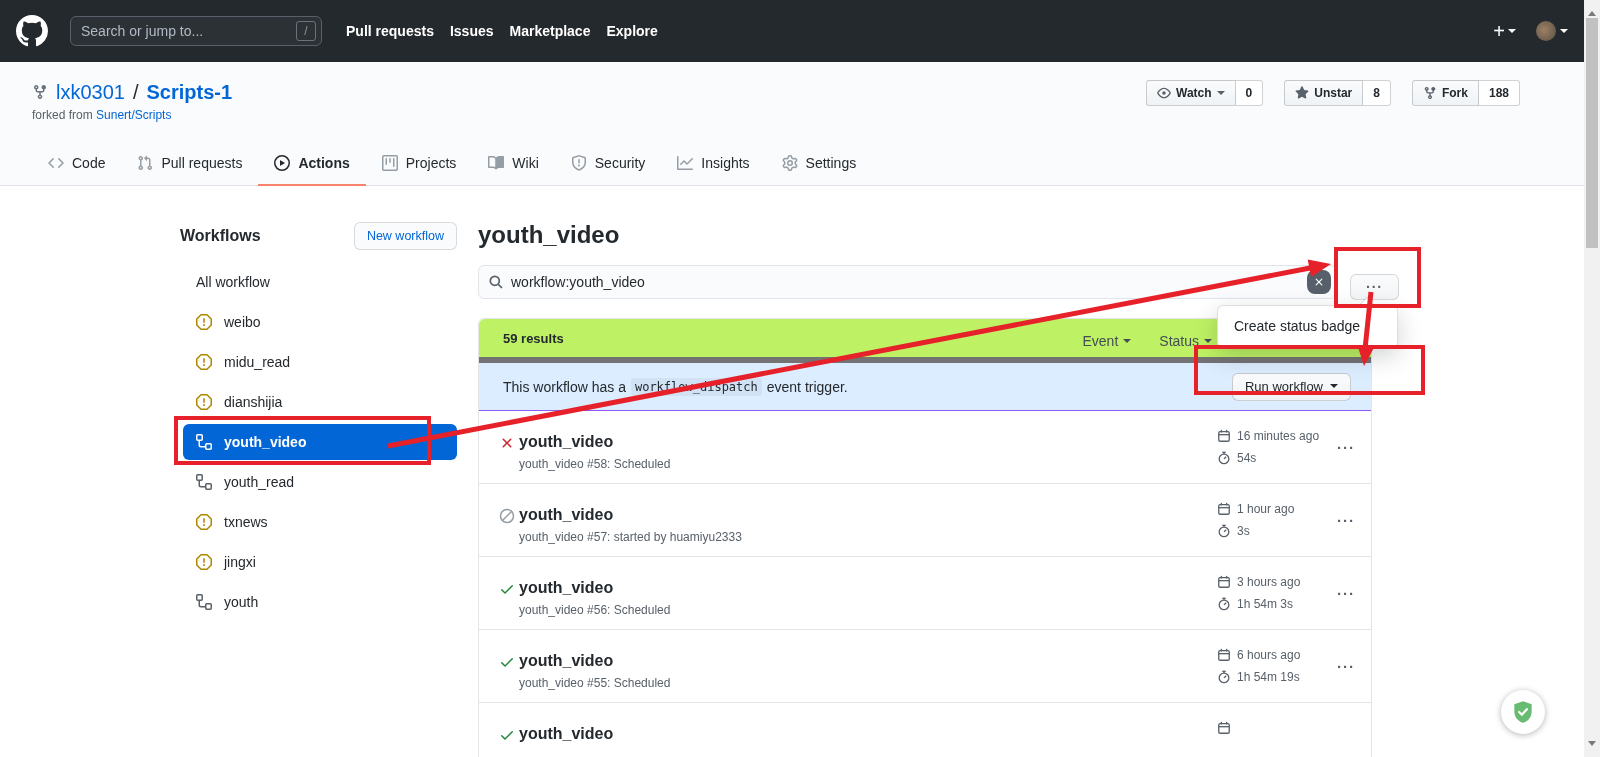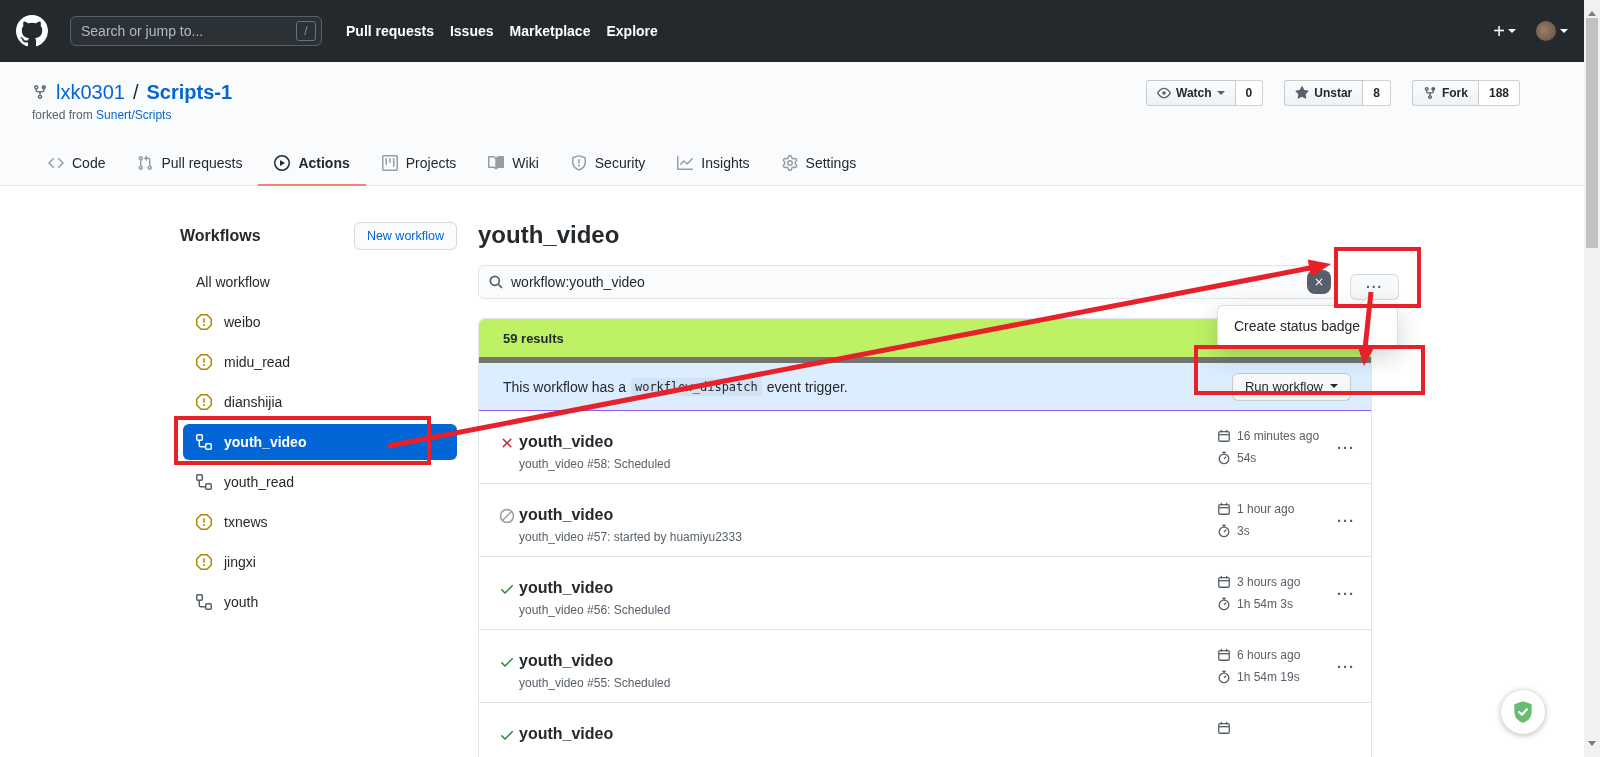--- a/index.html
+++ b/index.html
@@ -455,20 +455,30 @@
             </svg>
           </span>
       </button>
     </div>
     <button class="kebab-top">···</button>
   </div>
 
   <div class="results">
     <div class="results-header">
       <span class="results-count">59 results</span>
+      <div class="filters">
+        <span class="filter">
+          <span>Event</span>
+          <span class="sm-caret"></span>
+        </span>
+        <span class="filter">
+          <span>Status</span>
+          <span class="sm-caret"></span>
+        </span>
+      </div>
     </div>
 
     <div class="banner">
       <span>This workflow has a</span>
       <span class="code-chip">workflow_dispatch</span>
       <span>event trigger.</span>
       <button class="run-btn">
         <span>Run workflow</span>
         <span class="sm-caret"></span>
       </button>

